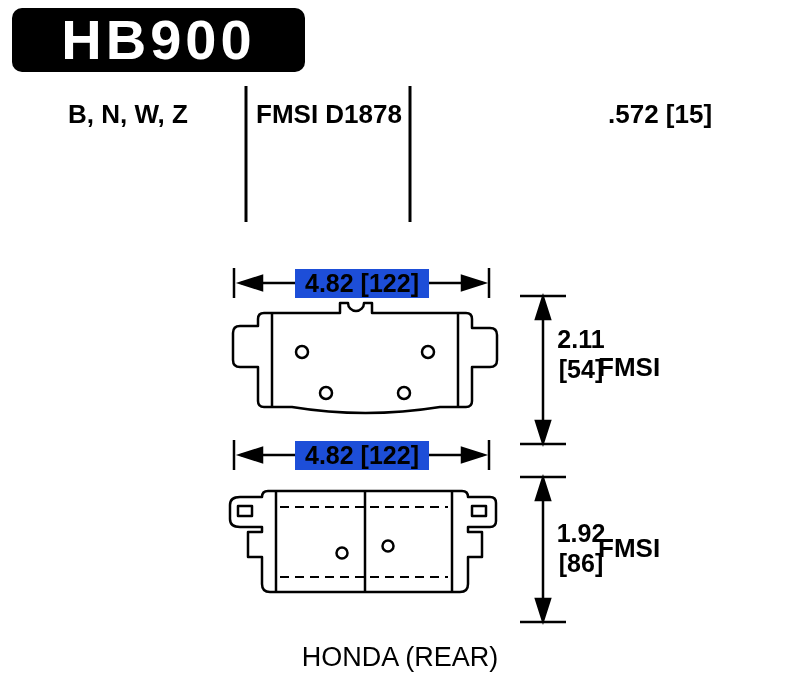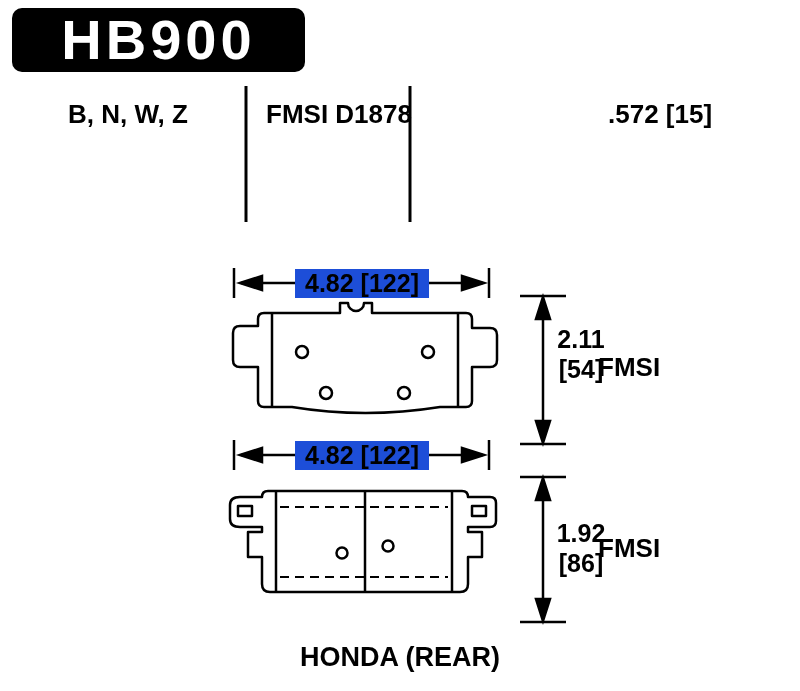--- a/index.html
+++ b/index.html
@@ -10,40 +10,40 @@
   .layer{position:absolute;left:0;top:0;}
   .part-box{
     position:absolute;left:12px;top:8px;width:293px;height:64px;
     background:#000;border-radius:10px;display:flex;align-items:center;justify-content:center;
   }
   .part-box span{
     color:#fff;font-size:56px;font-weight:700;letter-spacing:4px;line-height:1;
   }
   .spec{position:absolute;font-size:26px;font-weight:700;white-space:nowrap;}
   .spec.compounds{left:68px;top:99px;}
-  .spec.fmsi{left:266px;top:99px;}
+  .spec.fmsi{left:256px;top:99px;}
   .spec.thickness{left:598px;top:99px;margin-left:10px;}
   .dim-h{
     position:absolute;transform:translateX(-50%);
     font-size:25px;font-weight:700;background:#1d4ed8;padding:0 10px;white-space:nowrap;
   }
   .dim-h.inner{left:362px;top:269px;}
   .dim-h.outer{left:362px;top:441px;}
   .dim-v{
     position:absolute;left:550px;width:62px;text-align:center;
     font-size:25px;font-weight:700;line-height:30px;
   }
   .dim-v.inner{top:324px;}
   .dim-v.outer{top:518px;}
   .side-label{position:absolute;left:598px;font-size:26px;font-weight:700;}
   .side-label.inner{top:352px;}
   .side-label.outer{top:533px;}
   .footer{
     position:absolute;left:400px;top:642px;transform:translateX(-50%);
-    font-size:27px;font-weight:700;white-space:nowrap;
+    font-size:27px;font-weight:400;white-space:nowrap;
   }
 </style>
 </head>
 <body>
 
 <div class="canvas">
 
   <svg class="layer" width="800" height="691" viewBox="0 0 800 691">
 
     <line x1="246" y1="86" x2="246" y2="222" stroke="#000" stroke-width="3"></line>

